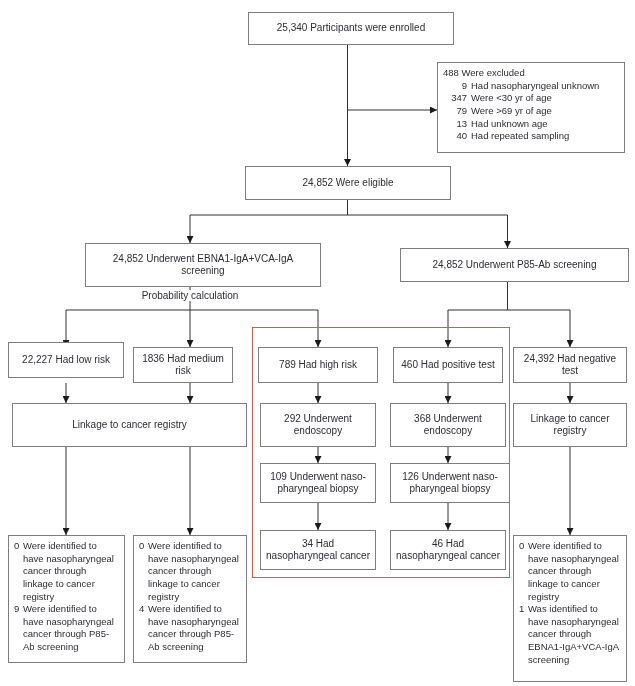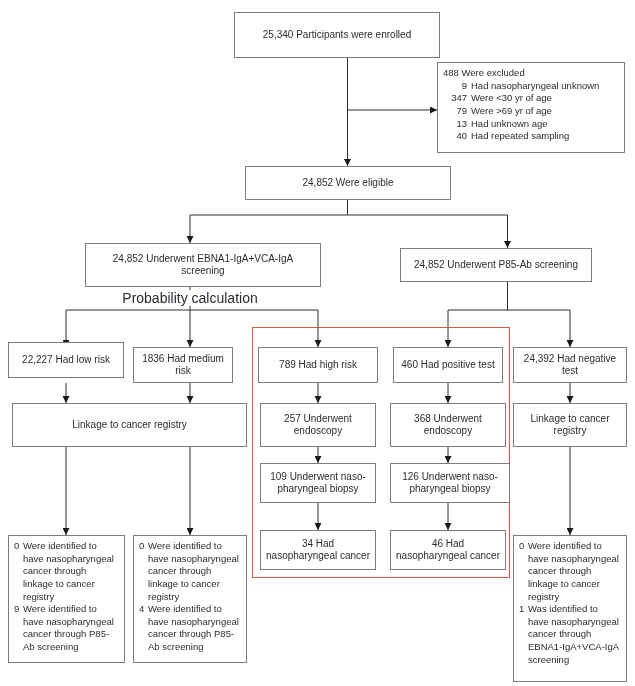--- a/index.html
+++ b/index.html
@@ -19,21 +19,21 @@
     flex-direction:column;align-items:flex-start;justify-content:flex-start;
     text-align:left;font-size:9.5px;line-height:1.33;padding:4px 5px;
   }
   .ex-line{display:flex;width:100%;}
   .ex-num{flex:none;width:24px;text-align:right;padding-right:4px;}
   .ex-text{flex:1;text-align:left;}
   .entry{display:flex;width:100%;}
   .e-num{flex:none;width:9px;text-align:left;}
   .e-text{flex:1;text-align:left;}
   .floatlabel{
-    position:absolute;z-index:2;background:#fff;font-size:14px;
+    position:absolute;z-index:2;background:#fff;font-size:10px;
     transform:translateX(-50%);padding:0 3px;white-space:nowrap;
   }
   #highlight-rect{
     position:absolute;z-index:2;border:1.5px solid #d85a45;
     box-sizing:border-box;pointer-events:none;background:transparent;
   }
 </style>
 </head>
 <body>
 
@@ -71,21 +71,21 @@
       <path d="M318 447 L318 463" marker-end="url(#arrow)"></path>
       <path d="M448 447 L448 463" marker-end="url(#arrow)"></path>
       <path d="M318 503 L318 530" marker-end="url(#arrow)"></path>
       <path d="M448 503 L448 530" marker-end="url(#arrow)"></path>
       <path d="M570 447 L570 535" marker-end="url(#arrow)"></path>
     </g>
   </svg>
 
   <div id="highlight-rect" style="left:252px;top:327px;width:258px;height:251px;"></div>
 
-  <div class="box" style="left:234px;top:12px;width:206px;height:46px">
+  <div class="box" style="left:248px;top:12px;width:206px;height:33px">
     <span class="lbl">25,340 Participants were enrolled</span>
   </div>
 
   <div class="box multiline" style="left:437px;top:62px;width:188px;height:91px">
     <div class="ex-line">
       <span class="ex-text">488 Were excluded</span>
     </div>
     <div class="ex-line">
       <span class="ex-num">9</span>
       <span class="ex-text">Had nasopharyngeal unknown</span>
@@ -109,21 +109,21 @@
   </div>
 
   <div class="box" style="left:245px;top:166px;width:206px;height:34px">
     <span class="lbl">24,852 Were eligible</span>
   </div>
 
   <div class="box" style="left:85px;top:243px;width:236px;height:44px">
     <span class="lbl narrowlbl">24,852 Underwent EBNA1-IgA+VCA-IgA screening</span>
   </div>
 
-  <div class="box" style="left:400px;top:248px;width:192px;height:34px">
+  <div class="box" style="left:400px;top:248px;width:229px;height:34px">
     <span class="lbl">24,852 Underwent P85-Ab screening</span>
   </div>
 
   <div class="floatlabel" style="left:190px;top:290px;">Probability calculation</div>
 
   <div class="box" style="left:8px;top:342px;width:116px;height:36px">
     <span class="lbl">22,227 Had low risk</span>
   </div>
   <div class="box" style="left:133px;top:347px;width:100px;height:36px">
     <span class="lbl">1836 Had medium risk</span>
@@ -135,21 +135,21 @@
     <span class="lbl">460 Had positive test</span>
   </div>
   <div class="box" style="left:513px;top:347px;width:114px;height:36px">
     <span class="lbl">24,392 Had negative test</span>
   </div>
 
   <div class="box" style="left:12px;top:403px;width:235px;height:44px">
     <span class="lbl">Linkage to cancer registry</span>
   </div>
   <div class="box" style="left:260px;top:403px;width:116px;height:44px">
-    <span class="lbl">257 Underwent endoscopy</span>
+    <span class="lbl">292 Underwent endoscopy</span>
   </div>
   <div class="box" style="left:390px;top:403px;width:116px;height:44px">
     <span class="lbl">368 Underwent endoscopy</span>
   </div>
   <div class="box" style="left:513px;top:403px;width:114px;height:44px">
     <span class="lbl">Linkage to cancer registry</span>
   </div>
 
   <div class="box" style="left:260px;top:463px;width:116px;height:40px">
     <span class="lbl">109 Underwent naso-pharyngeal biopsy</span>

